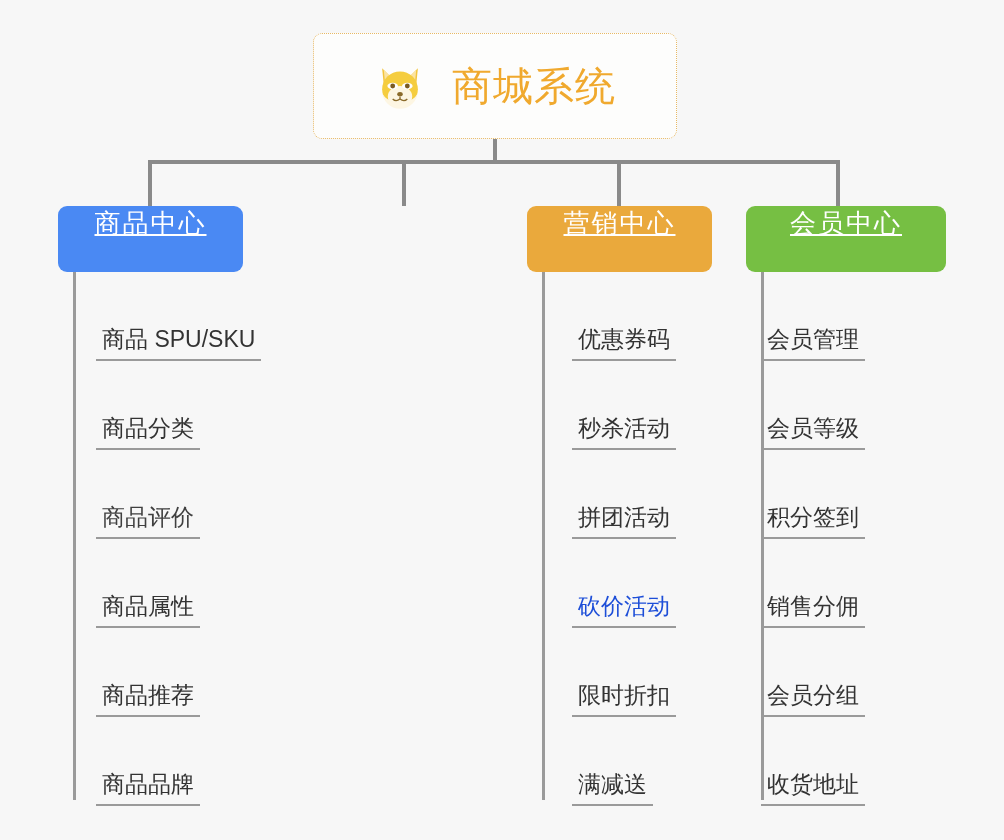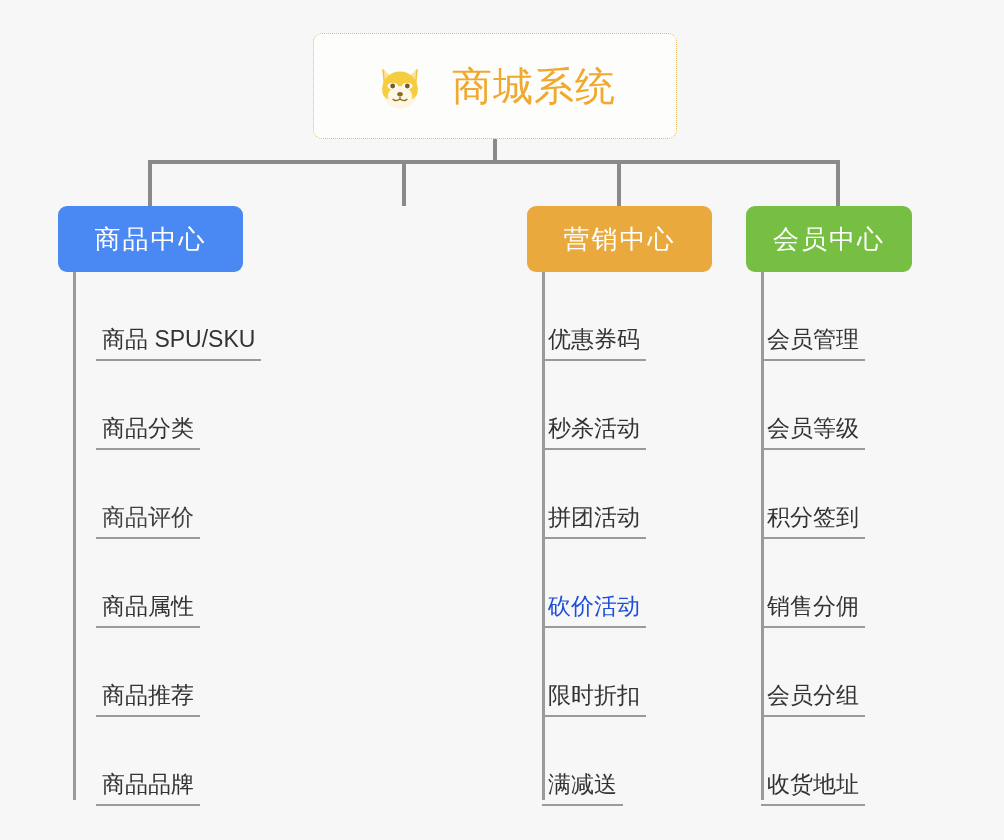--- a/index.html
+++ b/index.html
@@ -63,26 +63,27 @@
   .branch {
     position: absolute;
     top: 206px;
   }
   .branch-head {
     position: relative;
     box-sizing: border-box;
     height: 66px;
     border-radius: 9px;
     display: flex;
-    align-items: center;
+    align-items: flex-start;
     justify-content: center;
     color: #ffffff;
     font-size: 26px;
     letter-spacing: 2px;
     white-space: nowrap;
+    text-decoration: underline;
   }
 
   
   .spine {
     position: absolute;
     top: 66px;
     width: 3px;
     background: #9a9a9a;
   }
 
@@ -119,24 +120,24 @@
   #branch-1 { left: 309px; }
   #branch-1 .branch-head { width: 185px; }
   #branch-1 .spine { left: 15px; height: 528px; }
   #branch-1 .leaf-list { left: 15px; }
   #branch-1 .leaf-label { margin-left: 30px; }
 
   #branch-2 { left: 527px; }
   #branch-2 .branch-head { width: 185px; }
   #branch-2 .spine { left: 15px; height: 528px; }
   #branch-2 .leaf-list { left: 15px; }
-  #branch-2 .leaf-label { }
+  #branch-2 .leaf-label { margin-left: 30px; }
 
   #branch-3 { left: 746px; }
-  #branch-3 .branch-head { width: 166px; }
+  #branch-3 .branch-head { width: 200px; }
   #branch-3 .spine { left: 15px; height: 528px; }
   #branch-3 .leaf-list { left: 15px; }
   #branch-3 .leaf-label { }
 </style>
 </head>
 <body style="background: rgb(247, 247, 247);">
 
 <div id="mindmap">
 
   <div class="root-node" style="background: rgb(253, 253, 252); border-color: rgb(232, 185, 100);">

